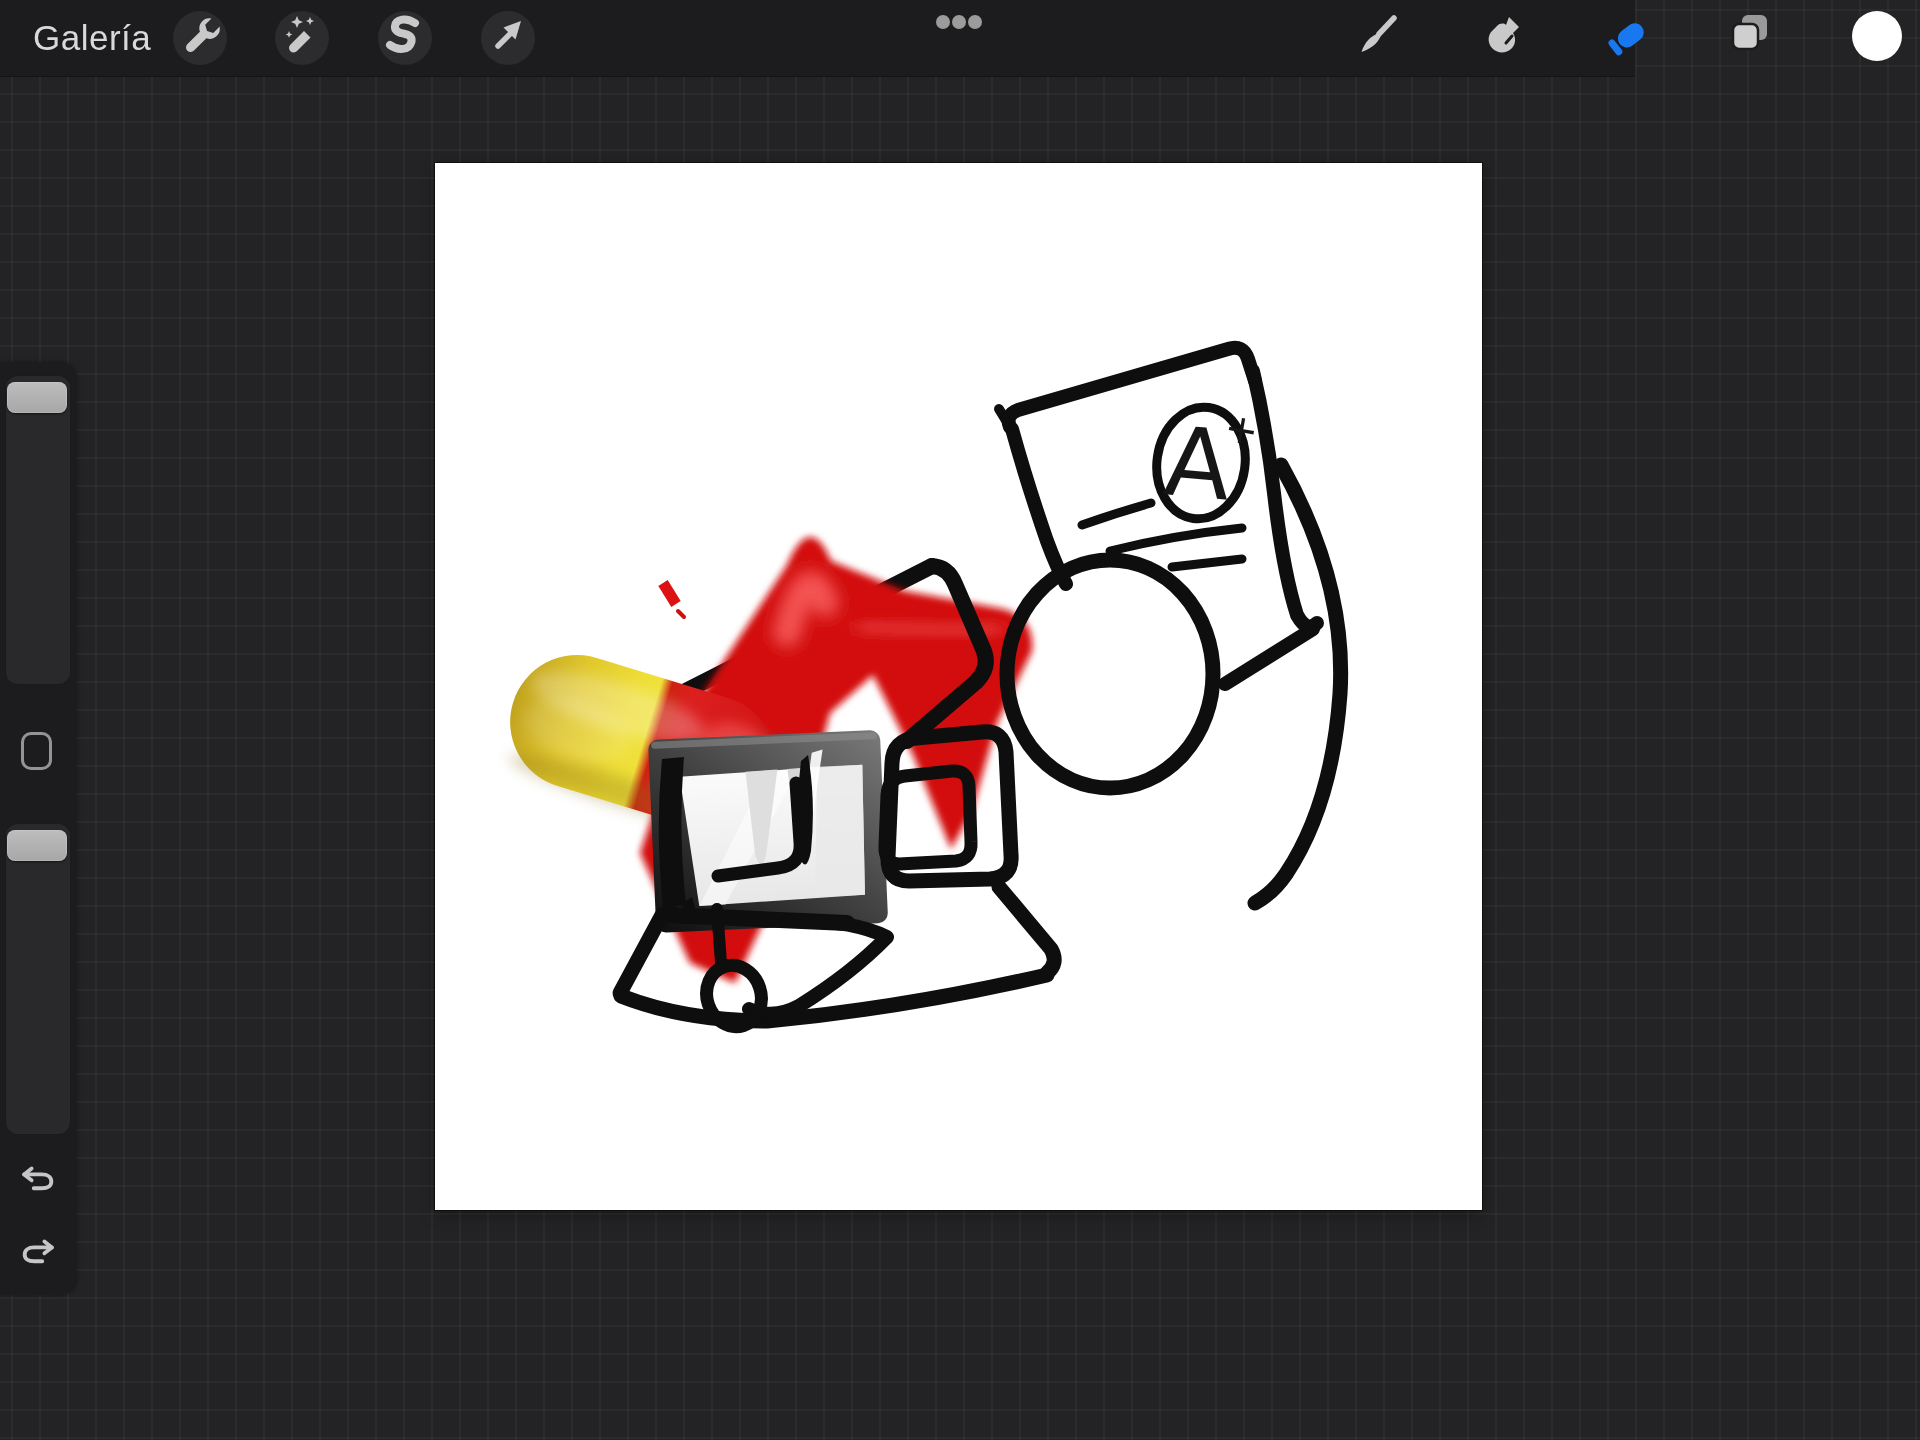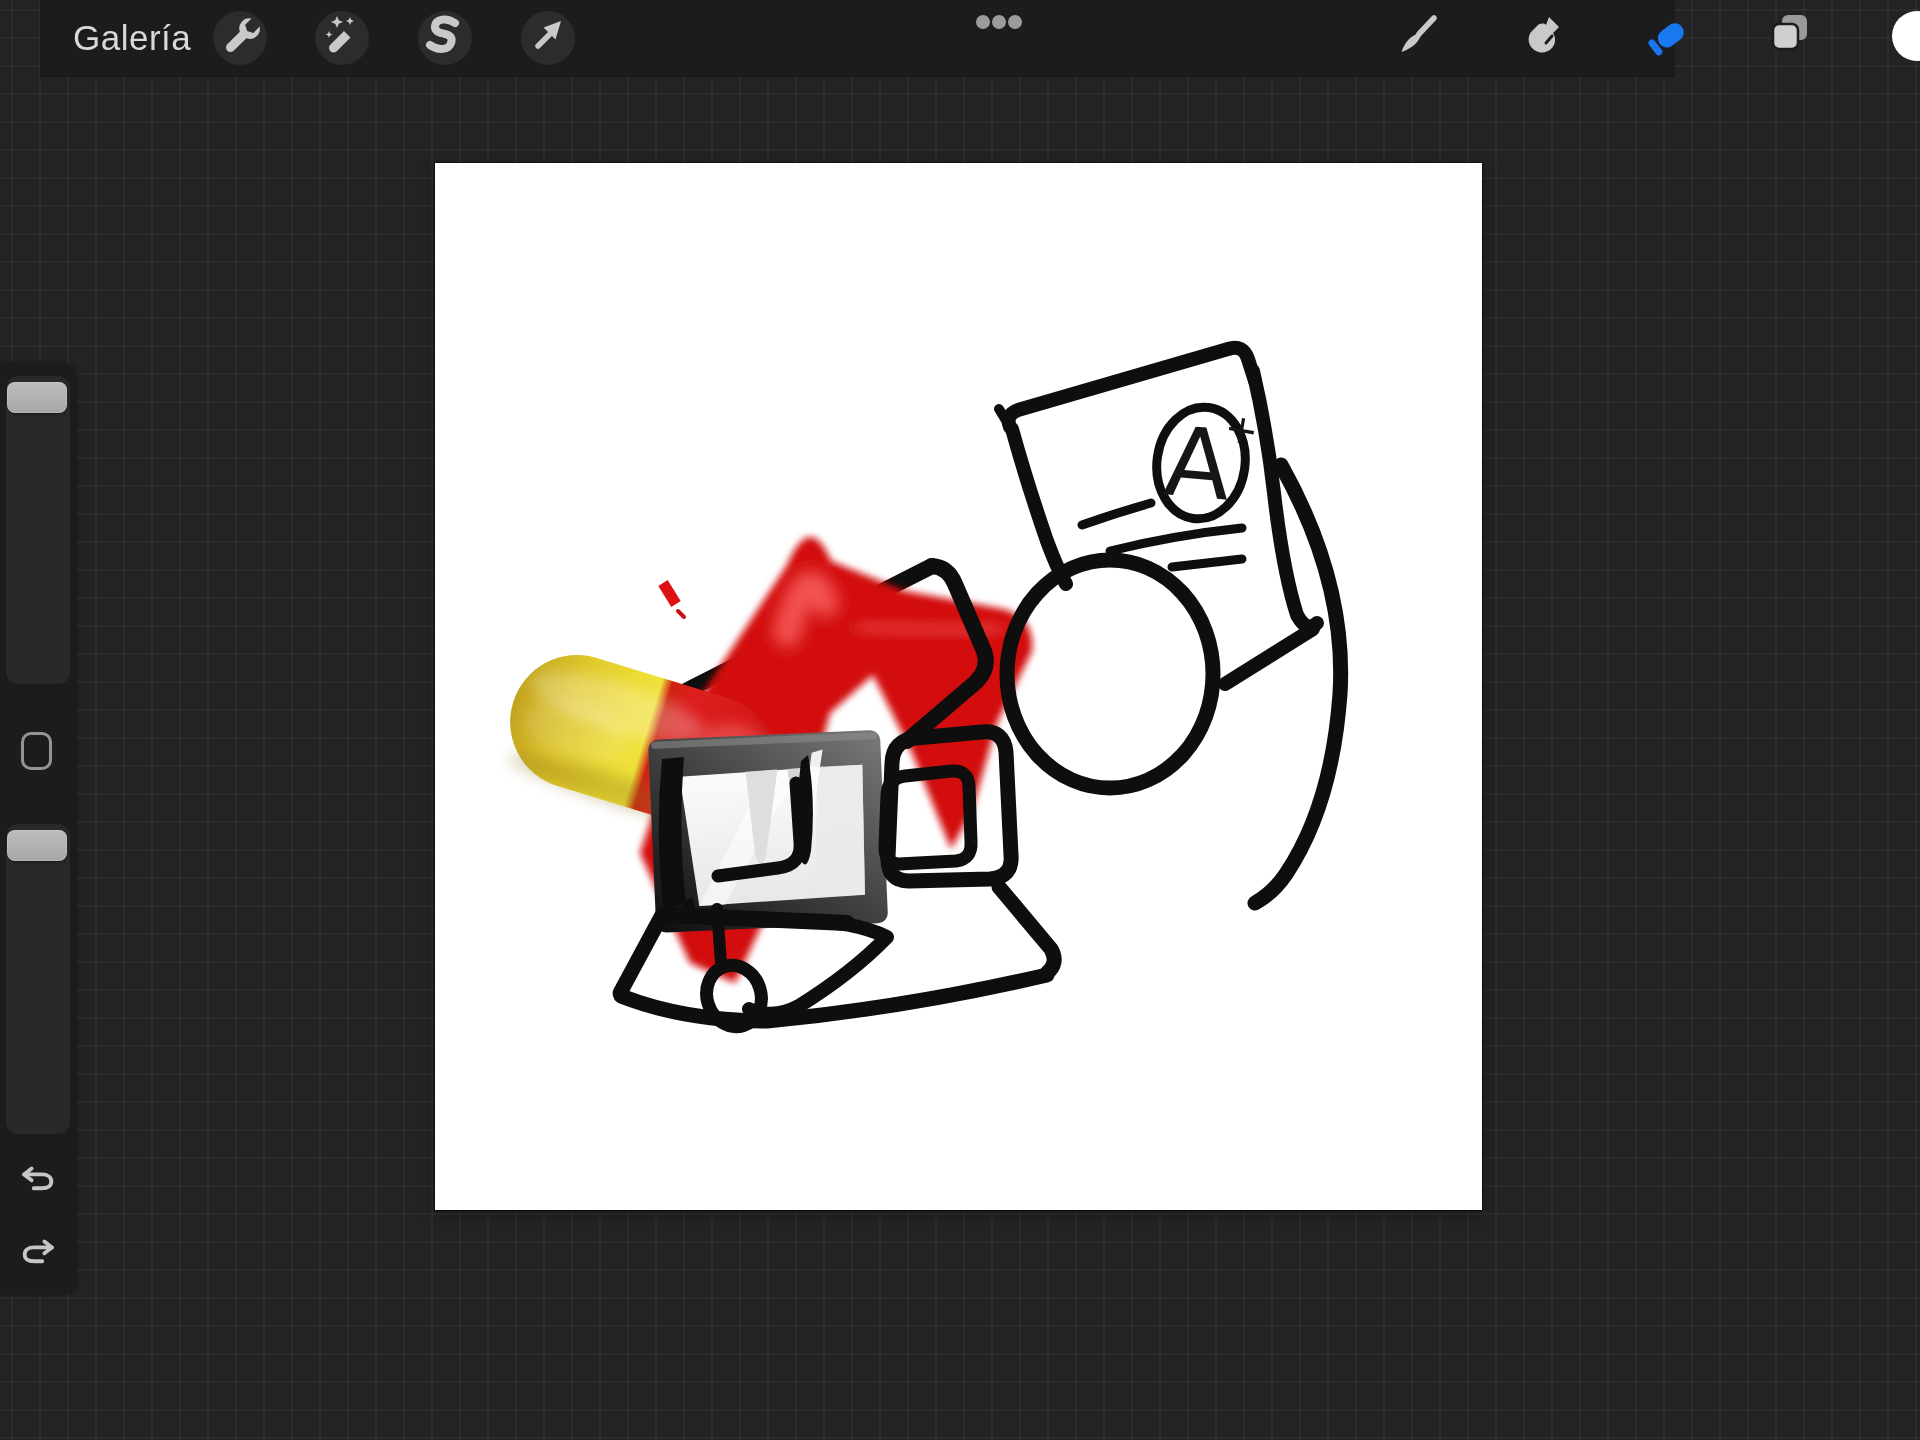--- a/index.html
+++ b/index.html
@@ -9,21 +9,21 @@
     background-color:#232325;
     background-image:
       linear-gradient(rgba(255,255,255,.035) 2px, transparent 2px),
       linear-gradient(90deg, rgba(255,255,255,.035) 2px, transparent 2px);
     background-size:28px 28px;
     background-position:11px 9px;
   }
   
   .topbar{
     position:absolute;left:0;top:0;width:1635px;height:76px;
-    background:#1c1c1e;box-shadow:0 1px 0 rgba(0,0,0,.45);z-index:30;margin-left:40px;
+    background:#1c1c1e;box-shadow:0 1px 0 rgba(0,0,0,.45);z-index:30;
   }
   .gallery-label{
     position:absolute;left:33px;top:0;height:76px;line-height:76px;
     color:#d9d9d9;font-size:35px;letter-spacing:.5px;cursor:default;
   }
   .tool-circle{
     position:absolute;top:11px;width:54px;height:54px;border-radius:50%;
     background:#2c2c2e;display:flex;align-items:center;justify-content:center;
   }
   .tc-1{left:173px}.tc-2{left:275px}.tc-3{left:378px}.tc-4{left:481px}

